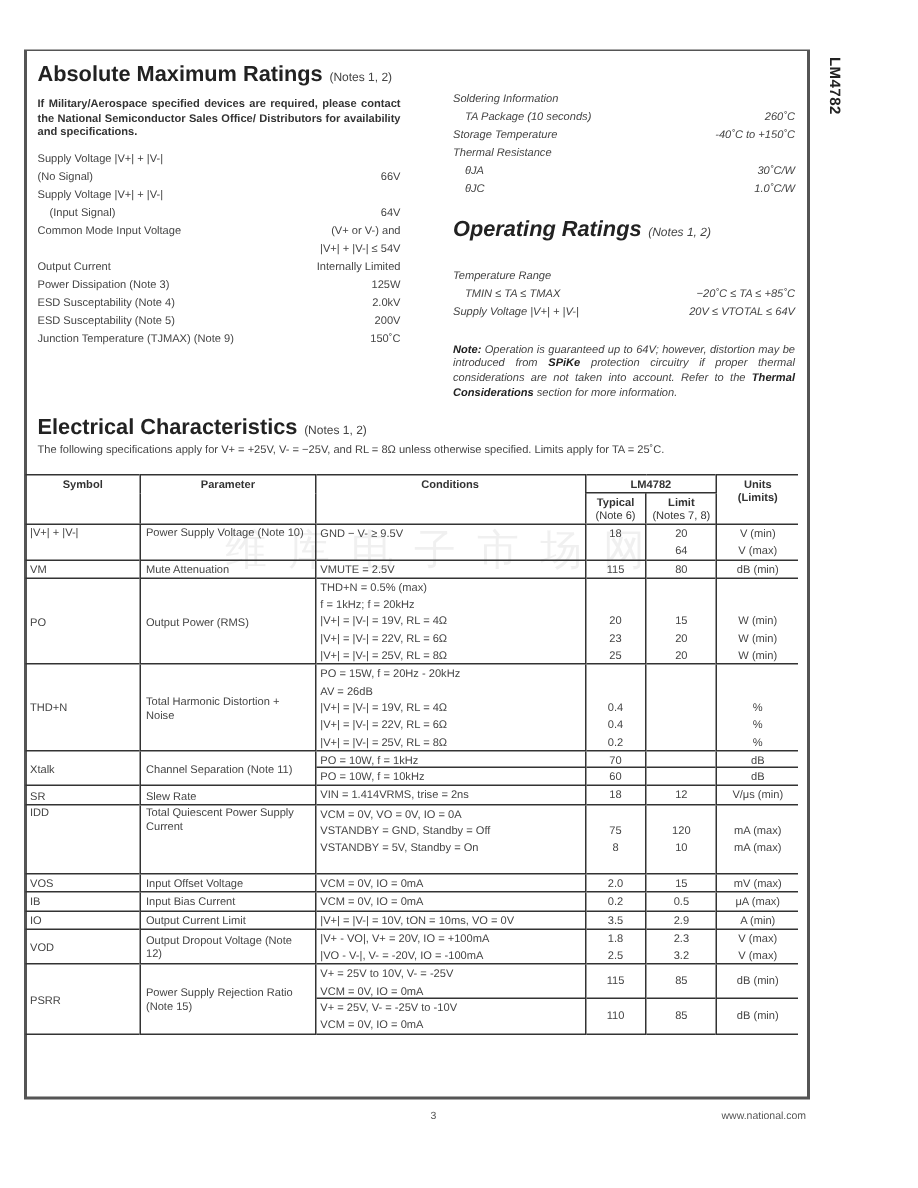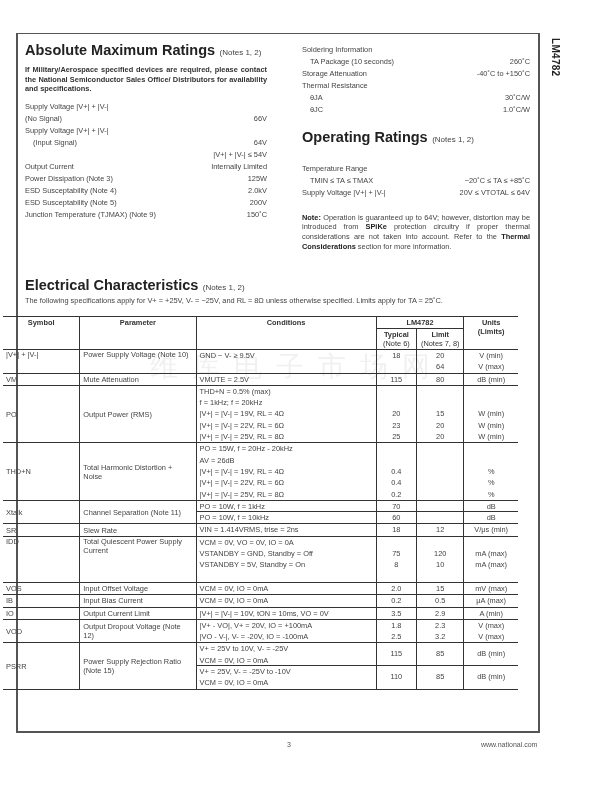--- a/index.html
+++ b/index.html
@@ -7,26 +7,26 @@
   body { position: relative; font-family: "Liberation Sans", sans-serif; color: #333; overflow: hidden; }
   .frame { position: absolute; left: 16px; top: 33px; width: 524px; height: 700px; border-left: 2px solid #555; border-bottom: 2px solid #555; border-right: 2px solid #555; border-top: 1px solid #555; }
   .side-title { position: absolute; left: 549px; top: 38px; width: 14px; height: 60px; }
   .side-title span { display: block; transform: rotate(90deg); transform-origin: left top; position: absolute; left: 12px; top: 0; font-weight: bold; font-size: 10px; color: #222; white-space: nowrap; letter-spacing: 0.3px; }
   .h1 { font-size: 14.5px; font-weight: bold; color: #222; }
   .h1 .notes { font-size: 8px; font-weight: normal; color: #444; }
   .amr { position: absolute; left: 25px; top: 43px; width: 242px; }
   .amr-warn { font-weight: bold; font-size: 7.4px; color: #333; text-align: justify; line-height: 9.5px; margin-top: 5px; }
   .rating-row { display: flex; justify-content: space-between; font-size: 7.4px; height: 12.1px; line-height: 12.1px; color: #444; }
   .rating-row .v { text-align: right; }
-  .right-col { position: absolute; left: 302px; top: 44px; width: 228px; }
+  .right-col { position: absolute; left: 302px; top: 60px; width: 228px; font-style: italic; }
   .note { font-size: 7.4px; line-height: 9.6px; text-align: justify; color: #444; margin-top: 14px; }
   .note b { color: #222; }
   .ec { position: absolute; left: 25px; top: 277px; width: 510px; }
   .ec-desc { font-size: 7.4px; color: #444; line-height: 9.5px; margin-top: 1px; }
-  table { position: absolute; left: 3px; top: 316px; width: 515px; border-collapse: collapse; font-size: 7.4px; color: #444; }
+  table { position: absolute; left: 17px; top: 316px; width: 515px; border-collapse: collapse; font-size: 7.4px; color: #444; }
   th { font-weight: bold; color: #333; text-align: center; vertical-align: top; padding: 1px 2px; }
   td { vertical-align: middle; padding: 0 3px; }
   .bt { border-top: 1px solid #333; }
   .bb { border-bottom: 1px solid #333; }
   .bl { border-left: 1px solid #333; }
   .line { height: 11.3px; line-height: 11.3px; white-space: nowrap; }
   .c { text-align: center; }
   .footer-page { position: absolute; left: 287px; top: 741px; font-size: 7px; color: #555; }
   .footer-url { position: absolute; left: 481px; top: 741px; font-size: 7px; color: #555; }
   .watermark { position: absolute; left: 150px; top: 348px; font-size: 28px; color: rgba(0,0,0,0.06); letter-spacing: 14px; font-family: "DejaVu Serif", serif; white-space: nowrap; }
@@ -59,20 +59,24 @@
       </div>
     <div class="rating-row">
         <span>Supply Voltage |V+| + |V-|</span>
         <span class="v"></span>
       </div>
     <div class="rating-row">
         <span style="padding-left:8px">(Input Signal)</span>
         <span class="v">64V</span>
       </div>
     <div class="rating-row">
+        <span>Common Mode Input Voltage</span>
+        <span class="v">(V+ or V-) and</span>
+      </div>
+    <div class="rating-row">
         <span></span>
         <span class="v">|V+| + |V-| ≤ 54V</span>
       </div>
     <div class="rating-row">
         <span>Output Current</span>
         <span class="v">Internally Limited</span>
       </div>
     <div class="rating-row">
         <span>Power Dissipation (Note 3)</span>
         <span class="v">125W</span>
@@ -95,21 +99,21 @@
 <div class="right-col">
   <div class="rating-row">
       <span>Soldering Information</span>
       <span class="v"></span>
     </div>
   <div class="rating-row">
       <span style="padding-left:8px">TA Package (10 seconds)</span>
       <span class="v">260˚C</span>
     </div>
   <div class="rating-row">
-      <span>Storage Attenuation</span>
+      <span>Storage Temperature</span>
       <span class="v">-40˚C to +150˚C</span>
     </div>
   <div class="rating-row">
       <span>Thermal Resistance</span>
       <span class="v"></span>
     </div>
   <div class="rating-row">
       <span style="padding-left:8px">θJA</span>
       <span class="v">30˚C/W</span>
     </div>

